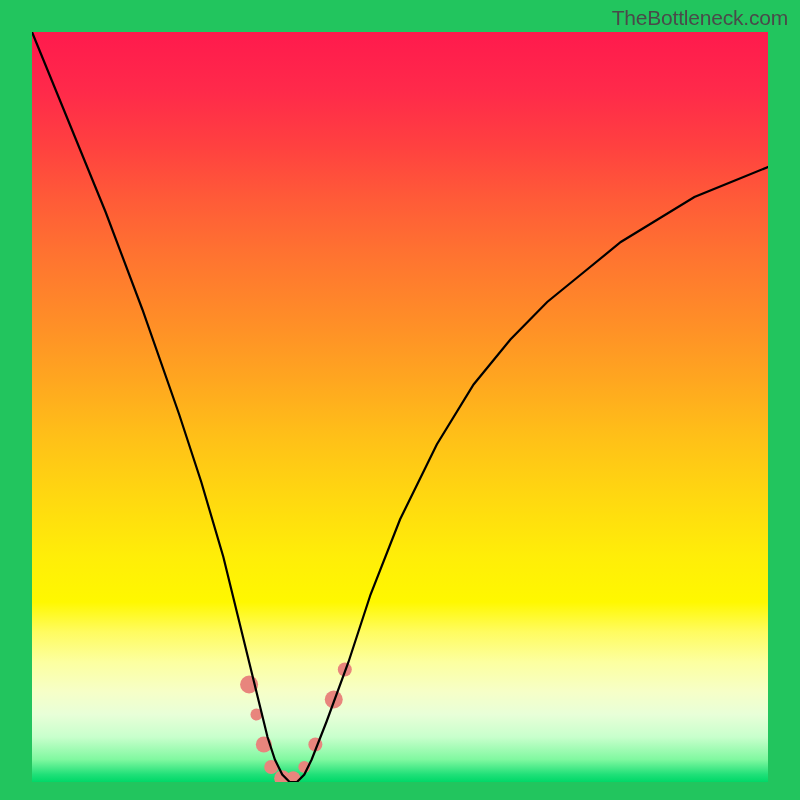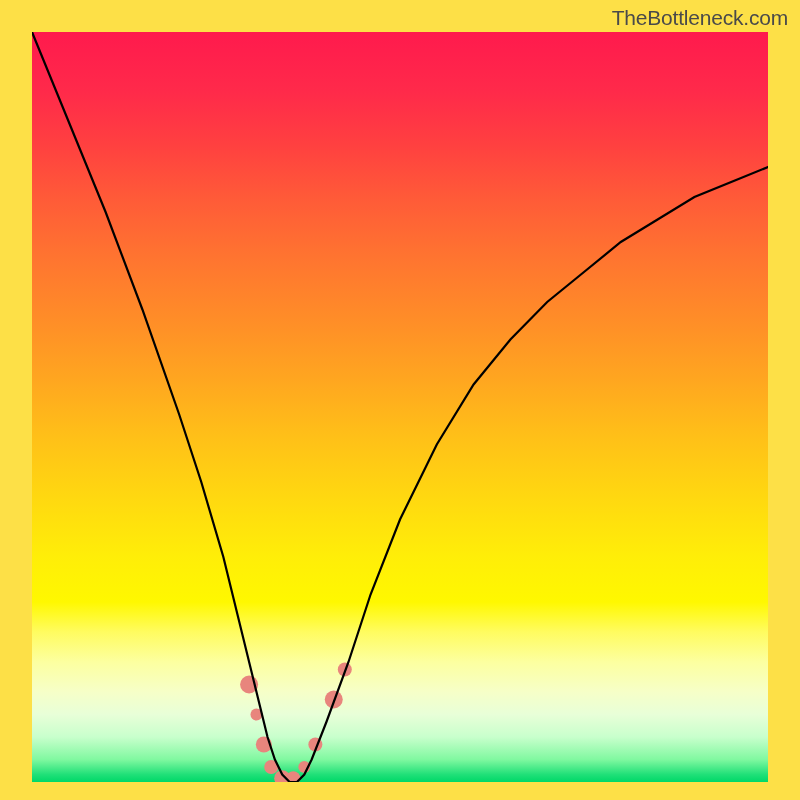--- a/index.html
+++ b/index.html
@@ -10,21 +10,21 @@
     position: relative;
     font-family: Arial, sans-serif;
     overflow: hidden;
   }
   .frame {
     position: absolute;
     top: 0;
     left: 0;
     width: 800px;
     height: 800px;
-    background: #fde047;
+    background: #22c55e;
   }
   .plot-area {
     position: absolute;
     top: 32px;
     left: 32px;
     width: 736px;
     height: 750px;
     overflow: hidden;
   }
   .gradient-bg {

